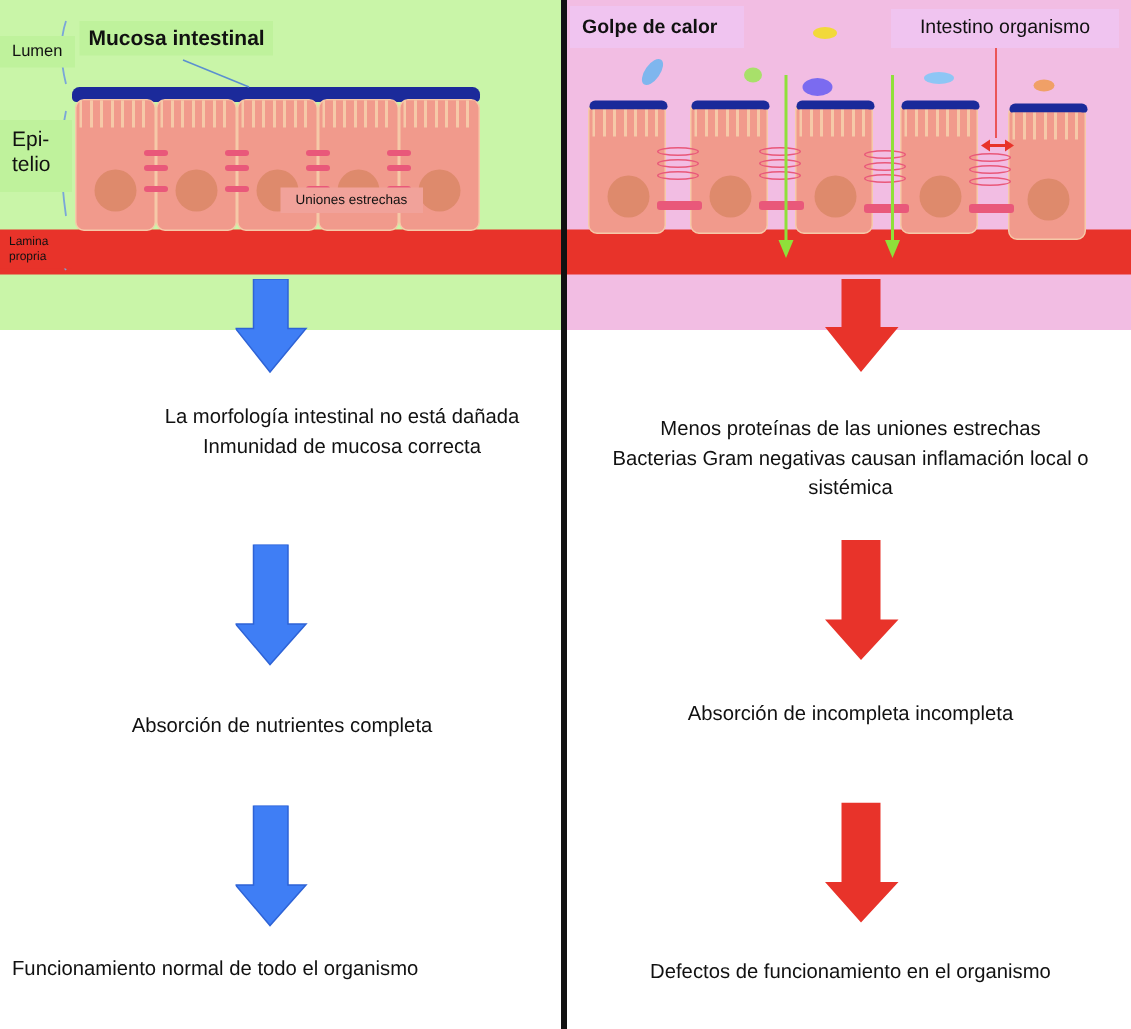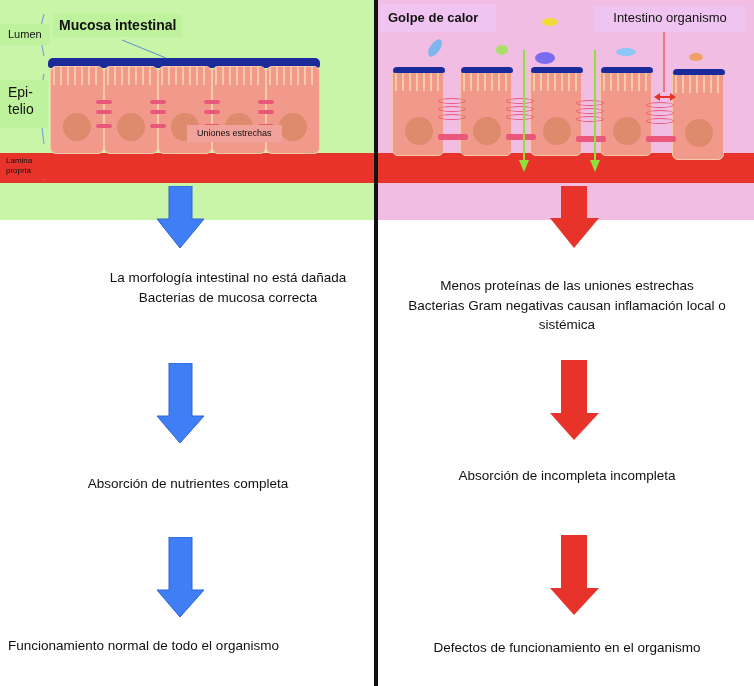--- a/index.html
+++ b/index.html
@@ -168,21 +168,21 @@
 </div>
 
 <div class="divider"></div>
 
 <div>
   <svg class="arrow-svg" style="left:157px;top:186px;" width="50" height="70">
     <polygon points="12,0 35,0 35,33 47,33 23,62 0,33 12,33" fill="#3f7ef5" stroke="#2e63d6" stroke-width="1"></polygon>
   </svg>
   <div class="text-block" style="left:0;width:376px;top:268px;margin-left:40px;">
     <div>La morfología intestinal no está dañada</div>
-    <div>Bacterias de mucosa correcta</div>
+    <div>Inmunidad de mucosa correcta</div>
   </div>
 
   <svg class="arrow-svg" style="left:157px;top:363px;" width="50" height="84">
     <polygon points="12,0 35,0 35,53 47,53 23,80 0,53 12,53" fill="#3f7ef5" stroke="#2e63d6" stroke-width="1"></polygon>
   </svg>
   <div class="text-block" style="left:0;width:376px;top:474px;">
     <div>Absorción de nutrientes completa</div>
   </div>
 
   <svg class="arrow-svg" style="left:157px;top:537px;" width="50" height="84">

